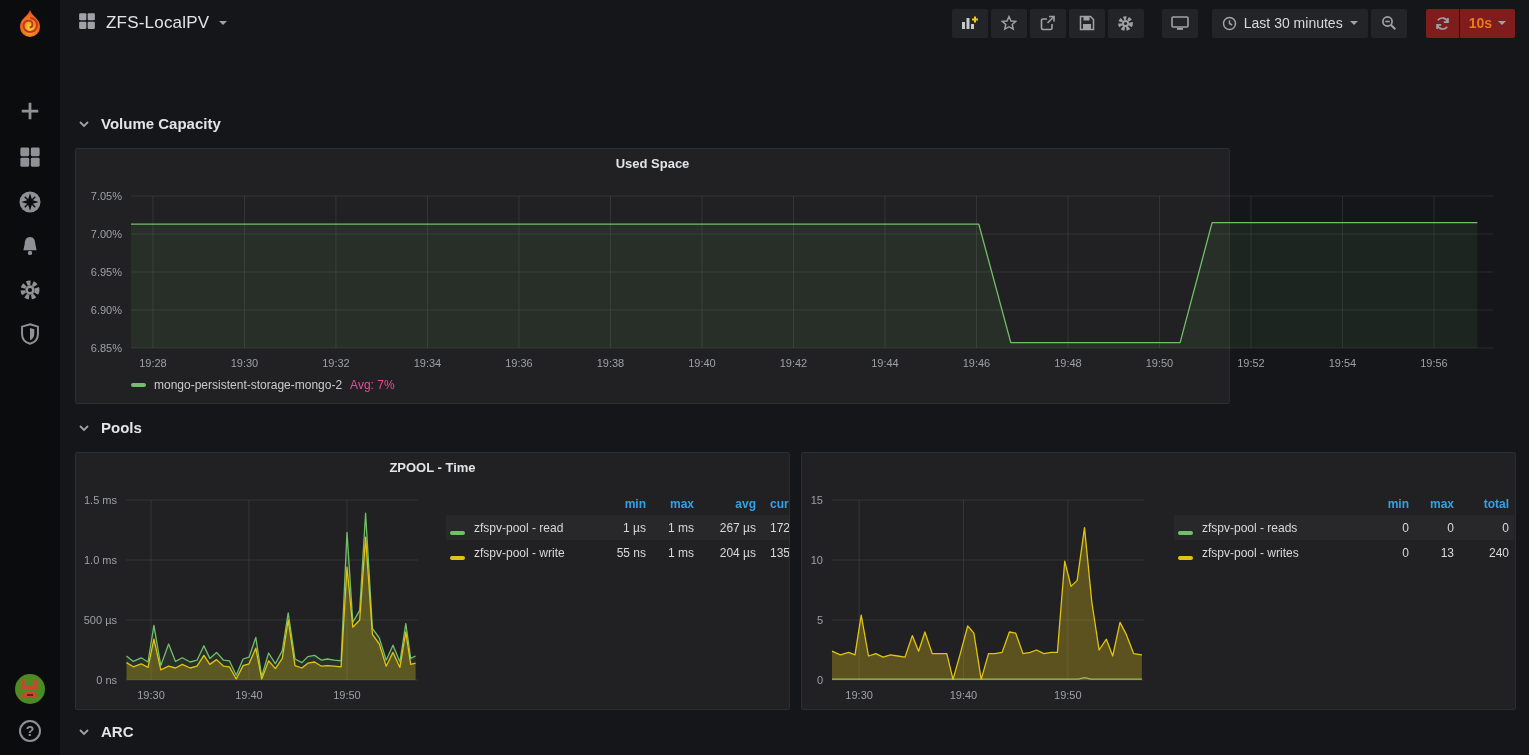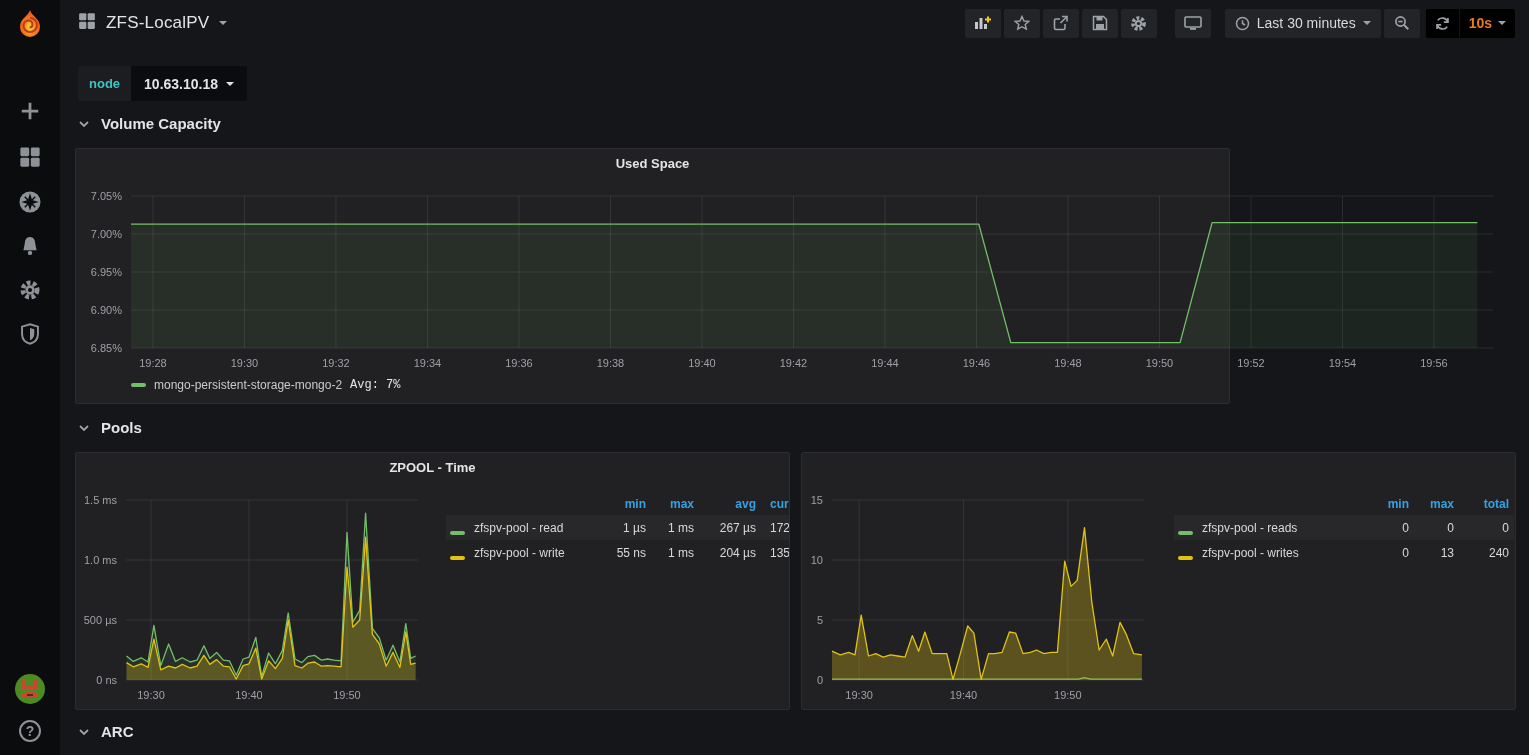--- a/index.html
+++ b/index.html
@@ -18,21 +18,21 @@
   .tb-left { display:flex; align-items:center; margin-left:18px; gap:10px; }
   .tb-title { font-size:17px; color:#e3e4e6; letter-spacing:.2px; }
   .caret { width:0; height:0; border-left:4px solid transparent; border-right:4px solid transparent;
     border-top:4px solid #9fa2a7; display:inline-block; }
   .tb-right { margin-left:auto; display:flex; align-items:center; margin-right:14px; }
   .tb-btn { width:36px; height:29px; background:#222427; border-radius:2px; margin-left:3px;
     display:flex; align-items:center; justify-content:center; color:#9fa2a7; cursor:pointer; }
   .tb-btn.wide { width:auto; padding:0 10px; gap:7px; }
   .tb-gap { width:15px; }
   .tb-time-label { font-size:14px; color:#d8d9da; }
-  .tb-refresh-group { display:flex; align-items:center; background:#000000; border-radius:2px; margin-left:6px; height:29px; }
+  .tb-refresh-group { display:flex; align-items:center; background:#7f1d1d; border-radius:2px; margin-left:19px; height:29px; }
   .tb-refresh-group .seg { padding:0 9px; display:flex; align-items:center; gap:6px; height:100%; cursor:pointer; }
   .tb-refresh-group .seg + .seg { border-left:1px solid #141619; }
   .interval { color:#eb7b18; font-size:14px; font-weight:bold; }
 
   
   .var-chip { position:absolute; left:18px; top:66px; height:35px; display:flex; border-radius:2px; overflow:hidden; cursor:pointer; }
   .var-label { background:#1b1d21; color:#3fc4c4; font-size:13px; font-weight:bold; display:flex; align-items:center; padding:0 11px; }
   .var-value { background:#0b0c0f; color:#e3e4e6; font-size:14px; font-weight:bold; display:flex; align-items:center; gap:8px; padding:0 13px; }
 
   
@@ -224,27 +224,20 @@
             </svg>
         </div>
         <div class="seg">
           <span class="interval">10s</span>
           <span class="caret"></span>
         </div>
       </div>
     </div>
   </div>
 
-  <div class="var-chip">
-    <div class="var-label">node</div>
-    <div class="var-value">
-      <span>10.63.10.18</span>
-      <span class="caret" style="border-top-color:#e3e4e6;"></span>
-    </div>
-  </div>
 
   <div class="section-head" style="left:18px; top:115px;">
     <svg class="chev" width="12" height="12" viewBox="0 0 12 12">
         <path d="M2 4 L6 8 L10 4" fill="none" stroke="currentColor" stroke-width="1.8"></path>
       </svg>
     <span class="sec-label">Volume Capacity</span>
   </div>
 
   <div class="panel" style="left:15px; top:148px; width:1155px; height:256px;">
     <div class="panel-title">Used Space</div>
@@ -288,21 +281,21 @@
         <text x="1083.4769902586497" y="218" text-anchor="middle" class="tick">19:50</text>
         <text x="1174.9785018474977" y="218" text-anchor="middle" class="tick">19:52</text>
         <text x="1266.4800134363454" y="218" text-anchor="middle" class="tick">19:54</text>
         <text x="1357.9815250251932" y="218" text-anchor="middle" class="tick">19:56</text>
         <polygon points="55.0,75.1 902.8,75.1 934.8,193.7 1104.1,193.7 1136.1,73.6 1401.4,73.6 1401.4,199 55.0,199" fill="#73bf69" fill-opacity="0.09"></polygon>
         <polyline points="55.0,75.1 902.8,75.1 934.8,193.7 1104.1,193.7 1136.1,73.6 1401.4,73.6" fill="none" stroke="#73bf69" stroke-width="1.3" stroke-linejoin="round"></polyline>
       </svg>
     <div class="legend-simple" style="left:55px; top:229px;">
       <span class="swatch" style="background:#73bf69;"></span>
       <span>mongo-persistent-storage-mongo-2</span>
-      <span style="color:#e5e5e5;font-family:Liberation Mono, monospace;">Avg: 7%</span>
+      <span style="color:#ec4899;">Avg: 7%</span>
     </div>
   </div>
 
   <div class="section-head" style="left:18px; top:419px;">
     <svg class="chev" width="12" height="12" viewBox="0 0 12 12">
         <path d="M2 4 L6 8 L10 4" fill="none" stroke="currentColor" stroke-width="1.8"></path>
       </svg>
     <span class="sec-label">Pools</span>
   </div>
 

